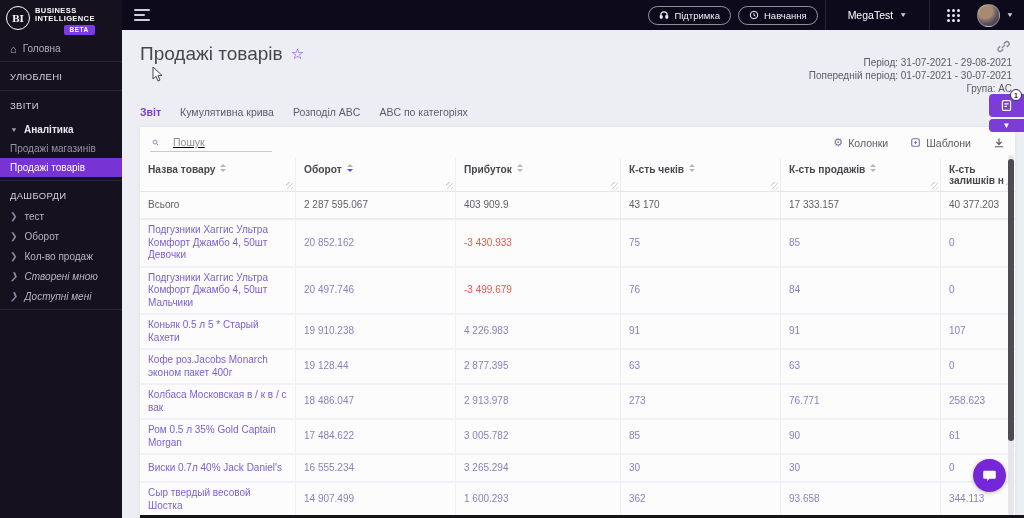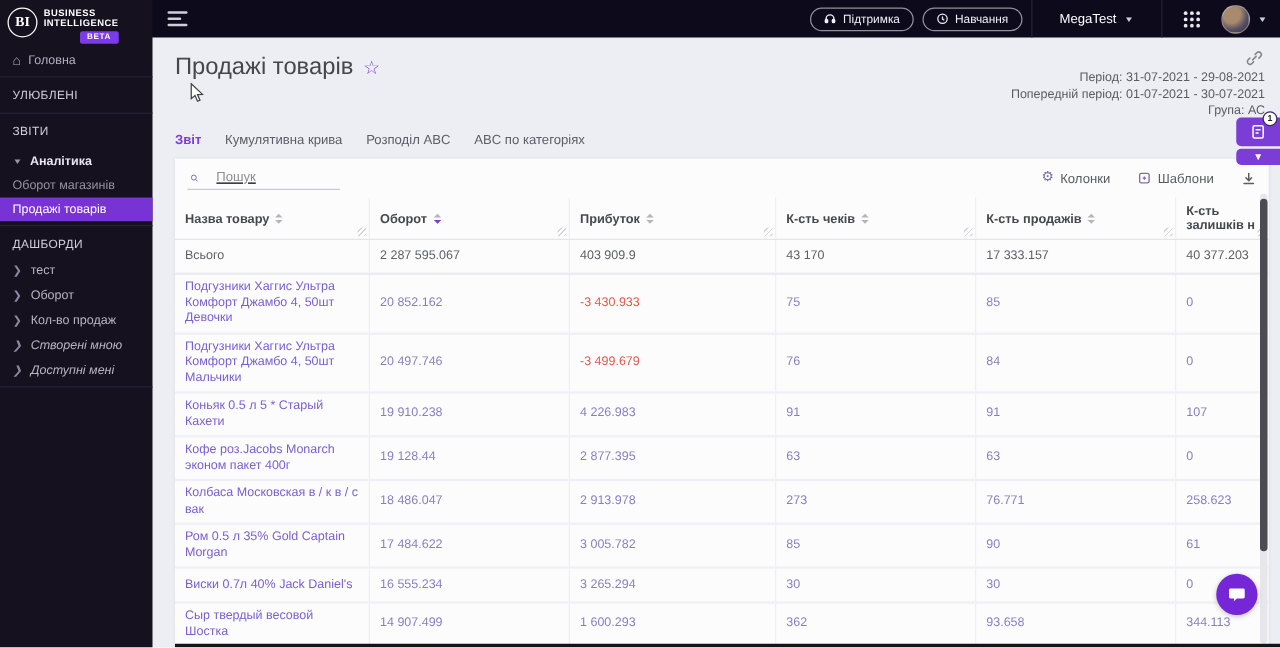--- a/index.html
+++ b/index.html
@@ -78,21 +78,21 @@
   .search input{border:none;outline:none;background:transparent;font-size:10.5px;color:#555;width:95px;
                 font-family:"Liberation Sans",sans-serif;}
   .search input::placeholder{color:#8d8d97;}
   .tools{margin-left:auto;display:flex;align-items:center;gap:22px;font-size:10.5px;color:#5a5c63;}
   .tool{display:flex;align-items:center;gap:5px;cursor:pointer;}
   .tool .gear{font-size:11px;color:#7e6fae;line-height:11px;}
   
   .thead,.tr{display:grid;grid-template-columns:155px 160px 165px 160px 160px 1fr;}
   .thead{border-bottom:1px solid #e4e4ea;}
   .th{position:relative;padding:6px 8px 5px;font-size:10.2px;font-weight:bold;color:#47484e;
-      display:flex;align-items:center;cursor:pointer;}
+      display:flex;align-items:flex-start;cursor:pointer;}
   .th+.th,.td+.td{border-left:1px solid #f0eff5;}
   .th::after{content:"";position:absolute;right:2px;bottom:2px;width:7px;height:7px;
              background:repeating-linear-gradient(135deg,transparent 0 2px,#cacad3 2px 3px);opacity:.8;}
   .sort{display:inline-flex;flex-direction:column;gap:1.5px;margin-left:5px;}
   .sort i{width:0;height:0;border-left:3px solid transparent;border-right:3px solid transparent;}
   .sort .up{border-bottom:3.5px solid #b4b4bf;}
   .sort .dn{border-top:3.5px solid #b4b4bf;}
   .sort.desc .dn{border-top-color:var(--accent);}
   .tbody{overflow:hidden;}
   .tr{border-bottom:2px solid #f1f0f6;}
@@ -175,21 +175,21 @@
   </div>
   <hr class="side-hr">
   <div class="side-header">УЛЮБЛЕНІ</div>
   <hr class="side-hr">
   <div class="side-header">ЗВІТИ</div>
   <div class="side-item side-sub">
     <span class="chev">▼</span>
     <span>Аналітика</span>
   </div>
   <div id="report-items">
-      <div class="side-report">Оборот магазинів</div>
+      <div class="side-report">Продажі магазинів</div>
       <div class="side-report selected">Продажі товарів</div>
     </div>
   <hr class="side-hr">
   <div class="side-header">ДАШБОРДИ</div>
   <div id="dashboard-items">
       <div class="dash-item">
         <span class="arr">❯</span>
         <span>тест</span>
       </div>
       <div class="dash-item">

